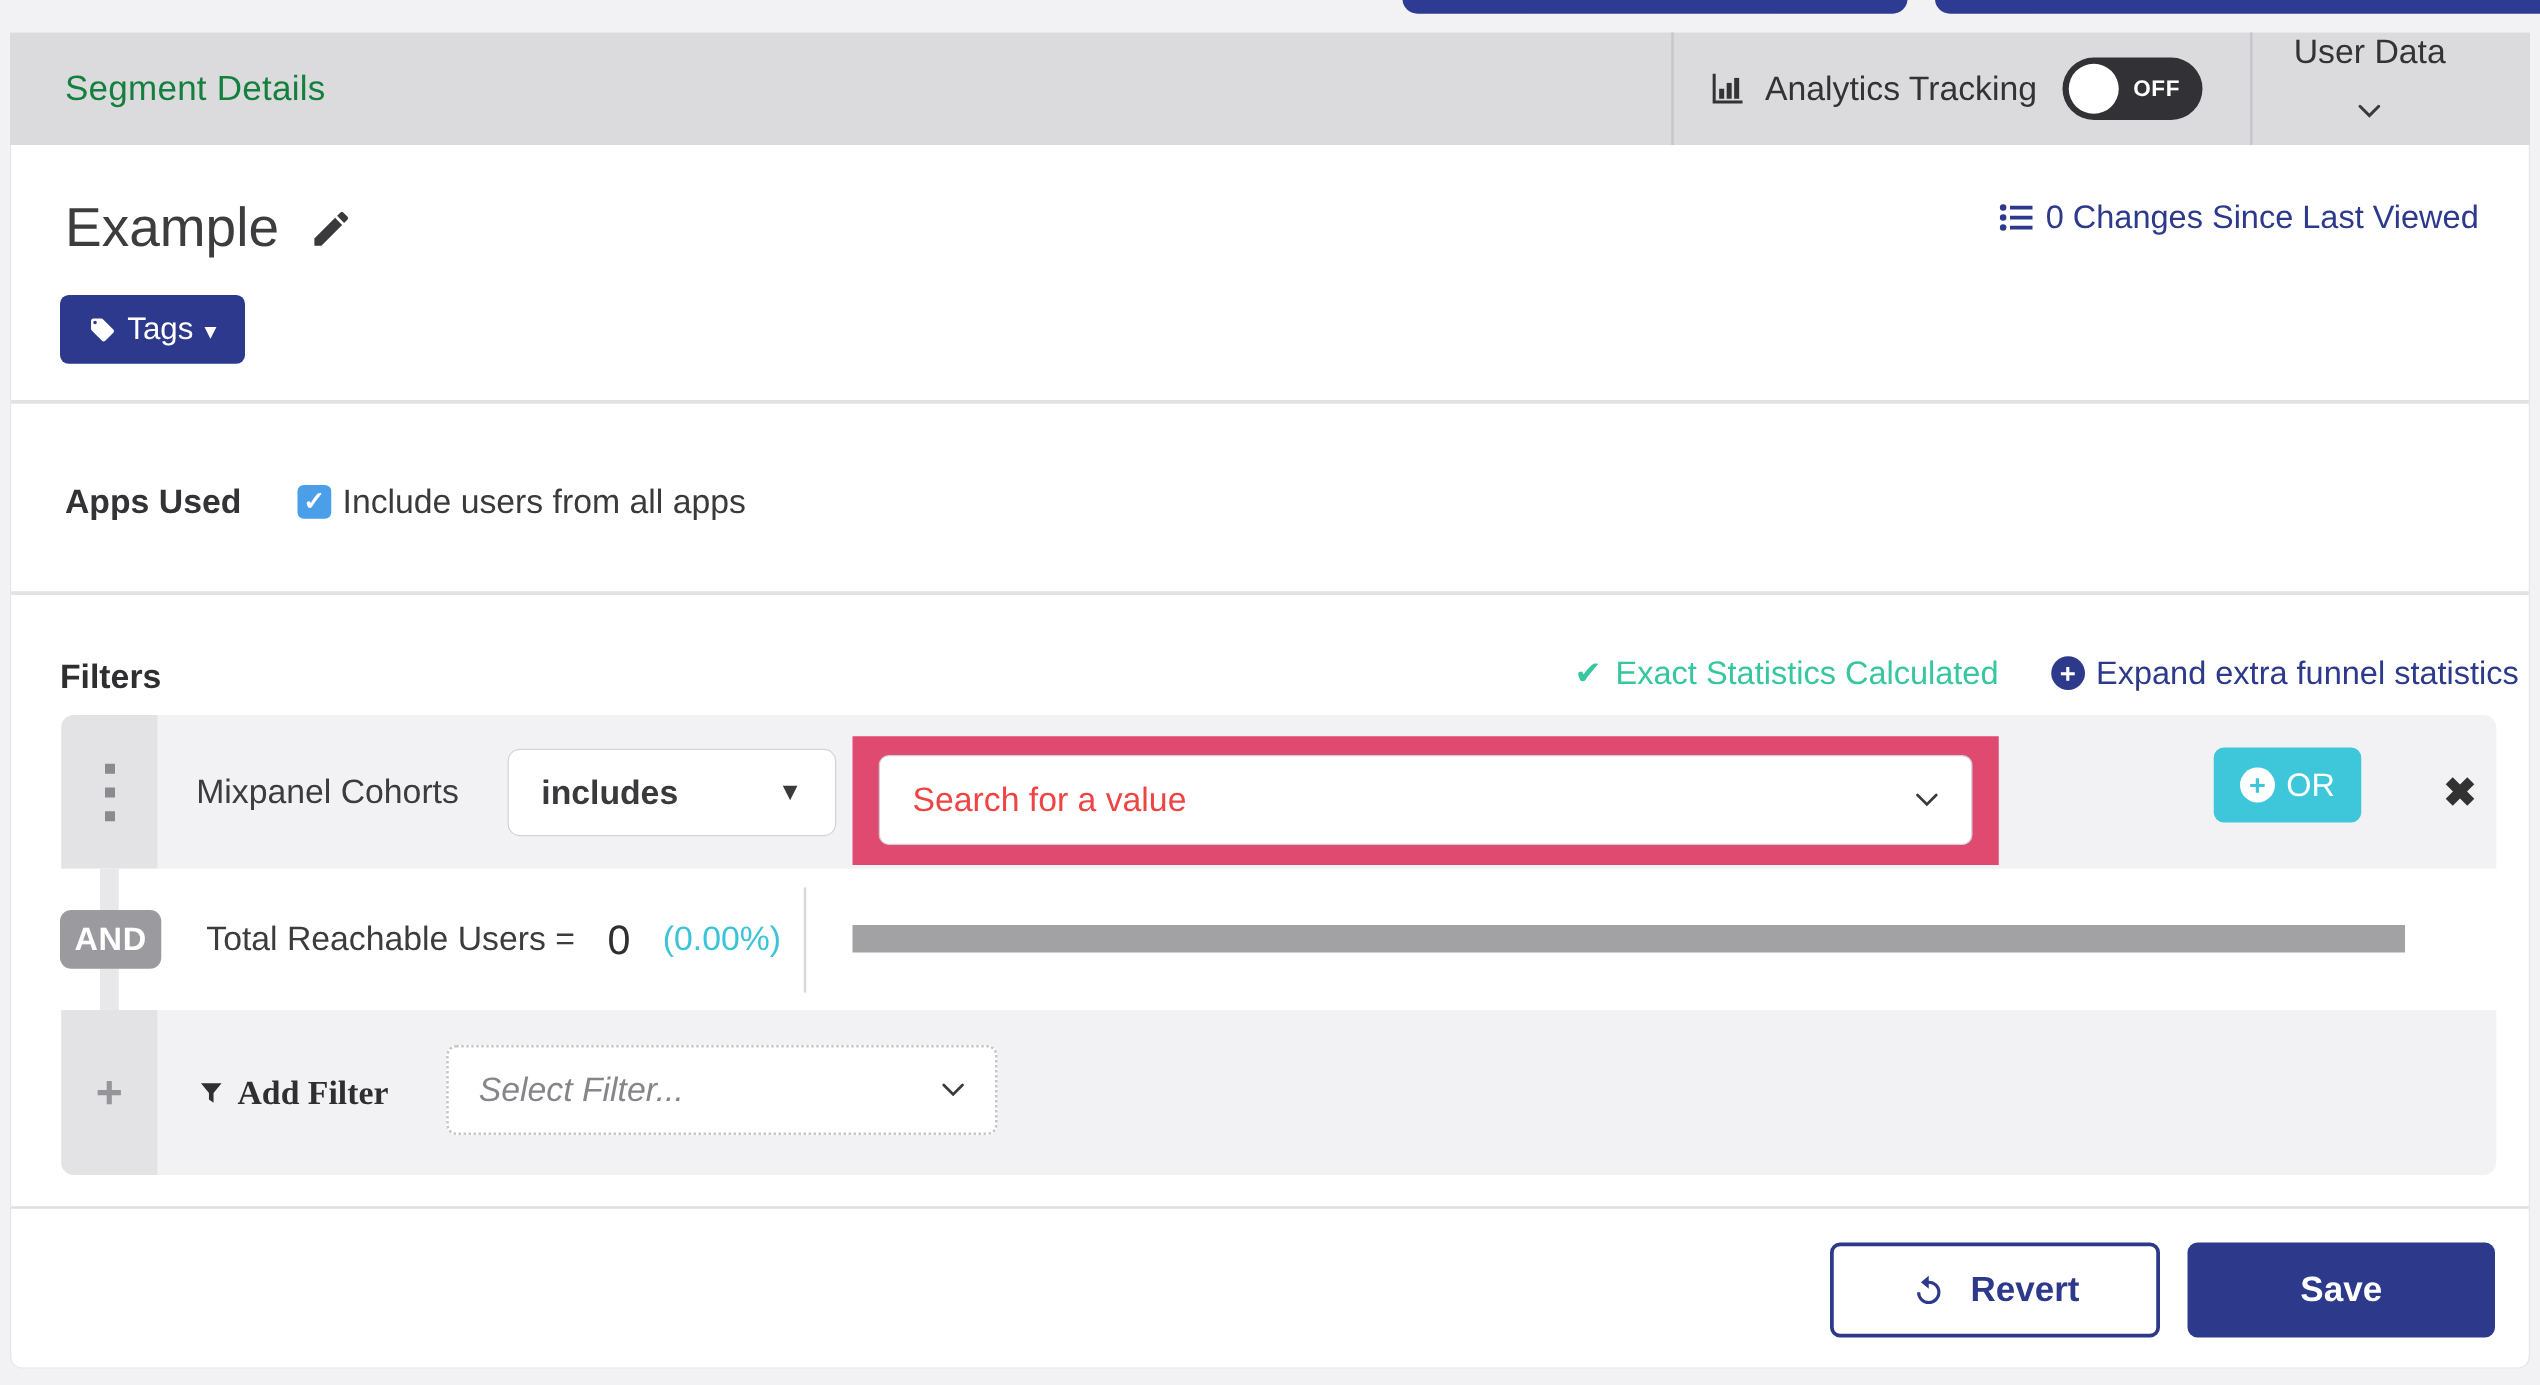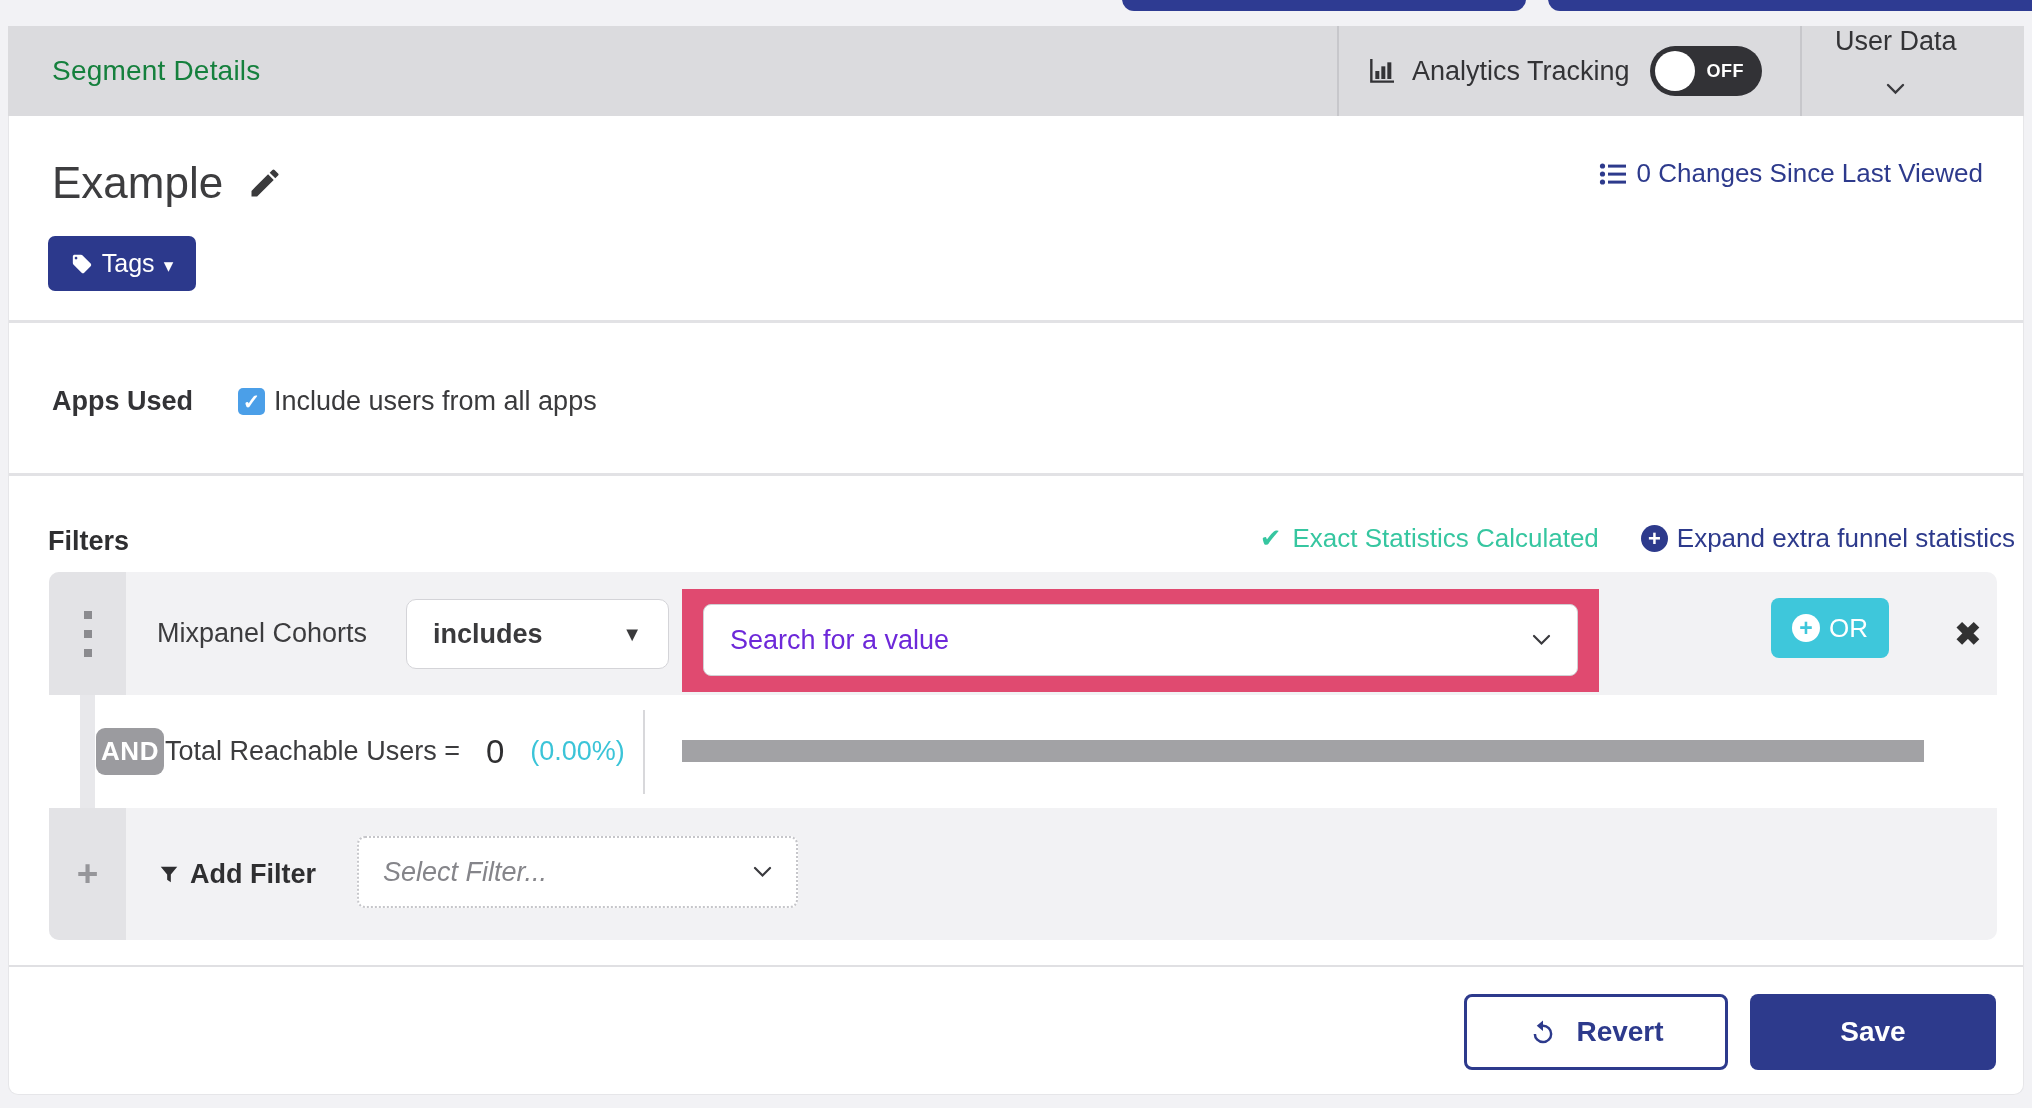--- a/index.html
+++ b/index.html
@@ -67,43 +67,43 @@
   .field-name{position:absolute;left:108px;top:0;height:123px;display:flex;align-items:center;font-size:27px;color:#3c3c3e;}
   .op-select{position:absolute;left:357px;top:27px;width:263px;height:70px;background:#fff;
              border:1px solid #d4d4d8;border-radius:10px;display:flex;align-items:center;
              padding:0 26px;box-sizing:border-box;cursor:pointer;}
   .op-select .val{font-size:27px;font-weight:bold;color:#3a3a3c;flex:1;}
   .op-select .tri{font-size:20px;color:#3a3a3c;}
   .hl-box{position:absolute;left:633px;top:17px;width:917px;height:103px;background:#e04a70;}
   .val-select{position:absolute;left:21px;top:15px;width:875px;height:72px;background:#fff;
               border:1px solid #d0d0d4;border-radius:8px;display:flex;align-items:center;
               padding:0 26px;box-sizing:border-box;cursor:pointer;}
-  .val-select .ph{font-size:27px;color:#6d28d9;flex:1;}
+  .val-select .ph{font-size:27px;color:#ef4444;flex:1;}
   .or-btn{position:absolute;left:1722px;top:26px;width:118px;height:60px;background:#3ec7db;border-radius:8px;
           display:flex;align-items:center;justify-content:center;gap:9px;color:#fff;
           font-size:26px;cursor:pointer;}
   .or-btn .pc{width:28px;height:28px;border-radius:50%;background:#fff;color:#3ec7db;display:flex;
               align-items:center;justify-content:center;font-size:23px;font-weight:bold;line-height:1;}
   .close-x{position:absolute;left:1884px;top:0;height:123px;width:70px;display:flex;align-items:center;
            justify-content:center;font-size:32px;font-weight:bold;color:#323232;cursor:pointer;}
 
   .frow2{position:relative;height:113px;background:#fff;}
   .conn-strip{position:absolute;left:31px;top:0;width:15px;height:100%;background:#e8e8eb;}
-  .and-badge{position:absolute;left:-1px;top:33px;width:68px;height:47px;background:#9b9b9f;border-radius:9px;
-             display:flex;align-items:center;justify-content:center;color:#fff;font-size:26px;font-weight:bold;letter-spacing:.5px;margin-left:48px;}
+  .and-badge{position:absolute;left:-1px;top:33px;width:81px;height:47px;background:#9b9b9f;border-radius:9px;
+             display:flex;align-items:center;justify-content:center;color:#fff;font-size:26px;font-weight:bold;letter-spacing:.5px;}
   .reach{position:absolute;left:116px;top:0;height:113px;display:flex;align-items:center;gap:26px;font-size:27px;color:#3c3c3e;}
   .reach .val{font-size:33px;color:#2f2f31;}
   .reach .pct{color:#3bc4d8;}
   .vdiv{position:absolute;left:594px;top:15px;width:2px;height:84px;background:#d8d8db;}
   .gbar-track{position:absolute;left:633px;top:45px;width:1242px;height:22px;background:#a2a2a5;}
 
   .frow3{position:relative;height:132px;background:#f2f2f4;border-radius:0 0 10px 10px;}
   .plus-col{position:absolute;left:0;top:0;width:77px;height:100%;background:#e3e3e6;border-radius:0 0 0 10px;
             display:flex;align-items:center;justify-content:center;color:#96969a;font-size:37px;font-weight:bold;cursor:pointer;}
-  .addf{position:absolute;left:109px;top:0;height:132px;display:flex;align-items:center;gap:10px;}
+  .addf{position:absolute;left:109px;top:0;height:132px;display:flex;align-items:center;gap:10px;font-family:Liberation Serif, serif;}
   .addf .lbl{font-size:27px;font-weight:bold;color:#2f2f31;}
   .sel-filter{position:absolute;left:308px;top:28px;width:441px;height:72px;background:#fff;
               border:2px dotted #c6c6ca;border-radius:8px;display:flex;align-items:center;
               padding:0 24px;box-sizing:border-box;cursor:pointer;font-style:italic;}
   .sel-filter .ph{font-size:27px;color:#85858a;flex:1;}
 
   
   .btn-revert{position:absolute;left:1455px;top:878px;width:264px;height:76px;background:#fff;
               border:3px solid #2d3a8c;border-radius:8px;display:flex;align-items:center;justify-content:center;
               gap:18px;color:#2d3a8c;font-size:28px;font-weight:bold;box-sizing:border-box;cursor:pointer;}

